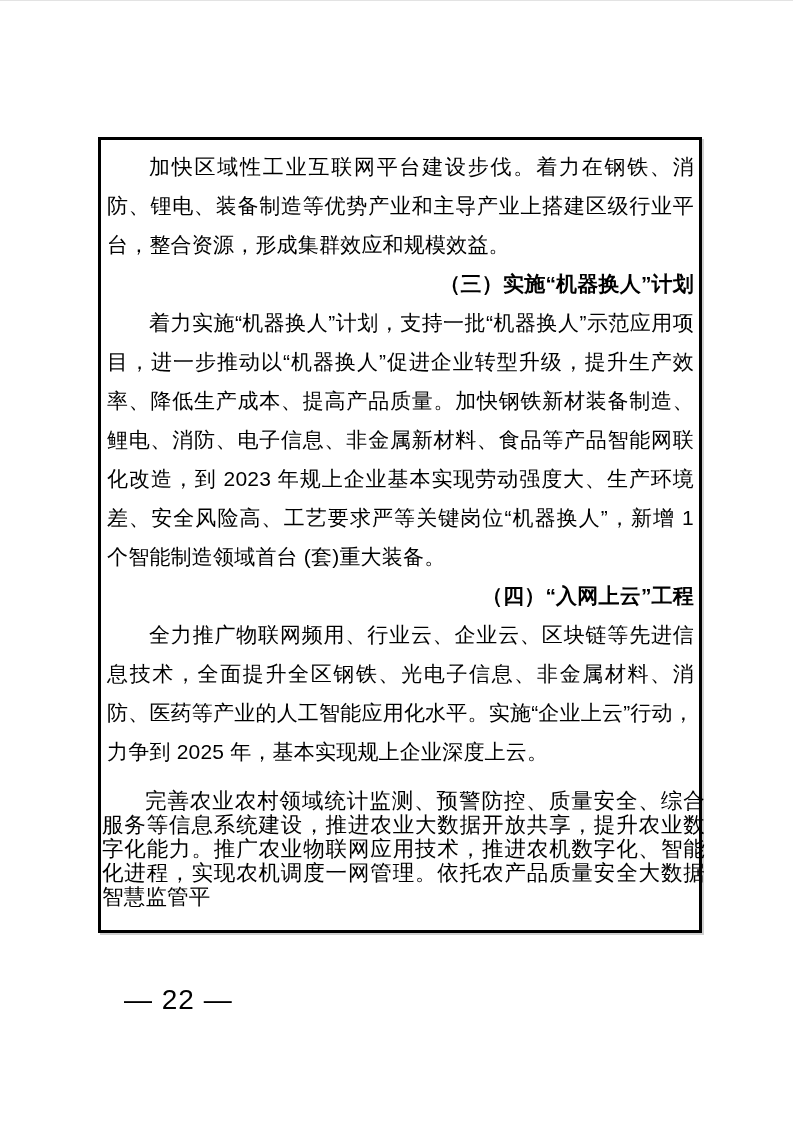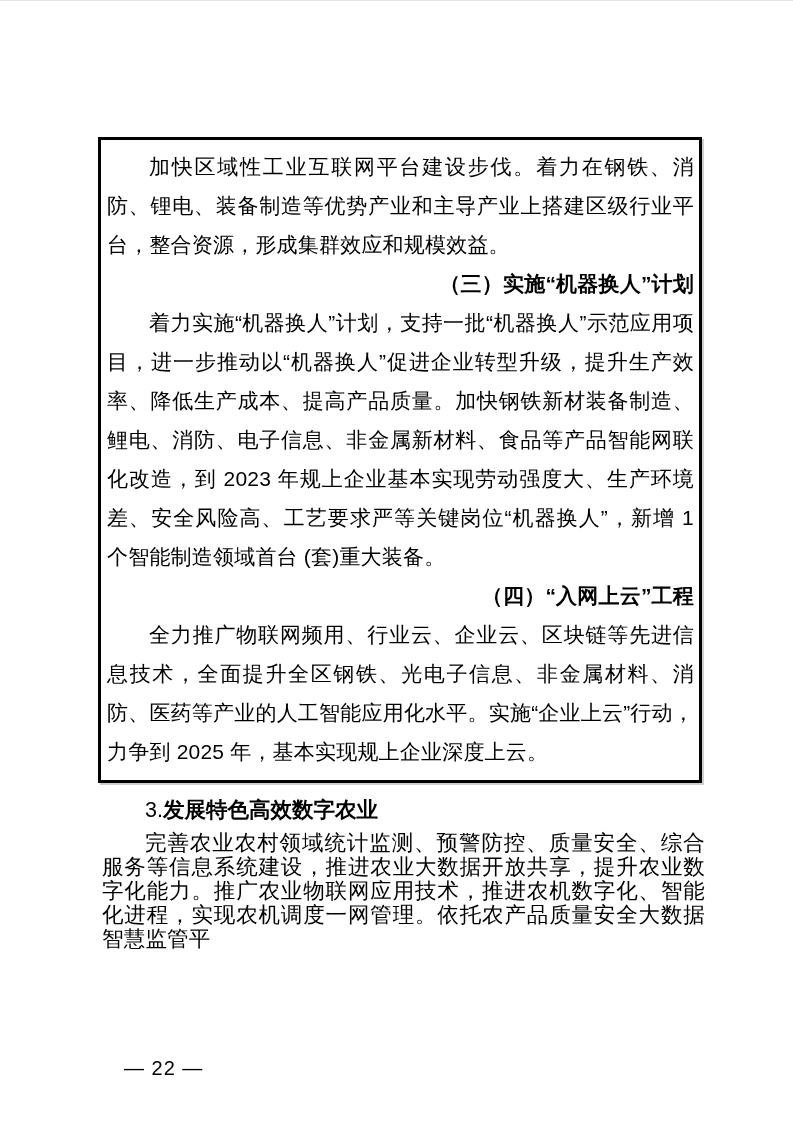--- a/index.html
+++ b/index.html
@@ -16,21 +16,21 @@
     position: absolute;
     left: 0; top: 0;
     width: 793px; height: 1px;
     background: #e3e3e3;
   }
   .text-box {
     position: absolute;
     left: 98px;
     top: 137px;
     width: 604px;
-    height: 646px;
+    height: 796px;
     box-sizing: border-box;
     border: 3px solid #000000;
     box-shadow: 2px 2px 0 #cfcfcf;
     padding: 7px 5px 0 6px;
     background: #ffffff;
   }
   .text-box p {
     margin: 0;
     font-size: 21px;
     line-height: 39px;
@@ -60,40 +60,37 @@
     margin: 0;
     font-size: 21.5px;
     line-height: 24px;
     text-align: justify;
     text-indent: 2em;
     letter-spacing: 0.2px;
   }
   .page-footer {
     position: absolute;
     left: 124px;
-    top: 1057px;
-    font-size: 20px;
+    top: 984px;
+    font-size: 28px;
     letter-spacing: 1px;
   }
 </style>
 </head>
 <body>
 
 <div class="page">
   <div class="page-top-edge"></div>
 
   <div class="text-box">
     <p class="body">加快区域性工业互联网平台建设步伐。着力在钢铁、消防、锂电、装备制造等优势产业和主导产业上搭建区级行业平台，整合资源，形成集群效应和规模效益。</p>
     <p class="heading">（三）实施“机器换人”计划</p>
     <p class="body">着力实施“机器换人”计划，支持一批“机器换人”示范应用项目，进一步推动以“机器换人”促进企业转型升级，提升生产效率、降低生产成本、提高产品质量。加快钢铁新材装备制造、鲤电、消防、电子信息、非金属新材料、食品等产品智能网联化改造，到 2023 年规上企业基本实现劳动强度大、生产环境差、安全风险高、工艺要求严等关键岗位“机器换人”，新增 1 个智能制造领域首台 (套)重大装备。</p>
     <p class="heading">（四）“入网上云”工程</p>
     <p class="body">全力推广物联网频用、行业云、企业云、区块链等先进信息技术，全面提升全区钢铁、光电子信息、非金属材料、消防、医药等产业的人工智能应用化水平。实施“企业上云”行动，力争到 2025 年，基本实现规上企业深度上云。</p>
   </div>
 
   <div class="below-box">
-    <p class="sub-heading">
-      <span>3.</span><span class="title">发展特色高效数字农业</span>
-    </p>
     <p class="body">完善农业农村领域统计监测、预警防控、质量安全、综合服务等信息系统建设，推进农业大数据开放共享，提升农业数字化能力。推广农业物联网应用技术，推进农机数字化、智能化进程，实现农机调度一网管理。依托农产品质量安全大数据智慧监管平</p>
   </div>
 
   <div class="page-footer">— 22 —</div>
 </div>
 
 </body></html>

